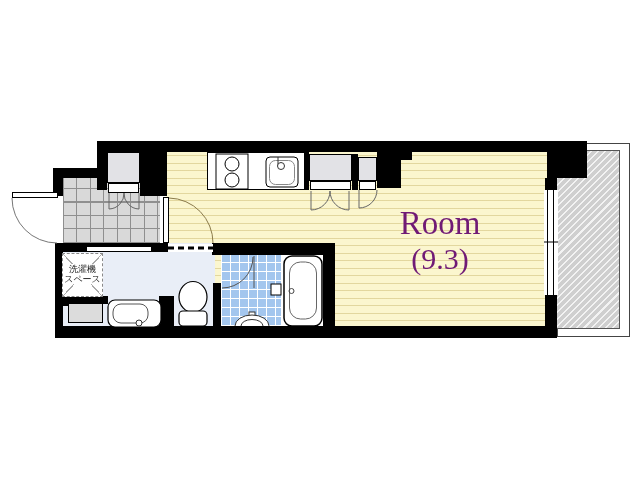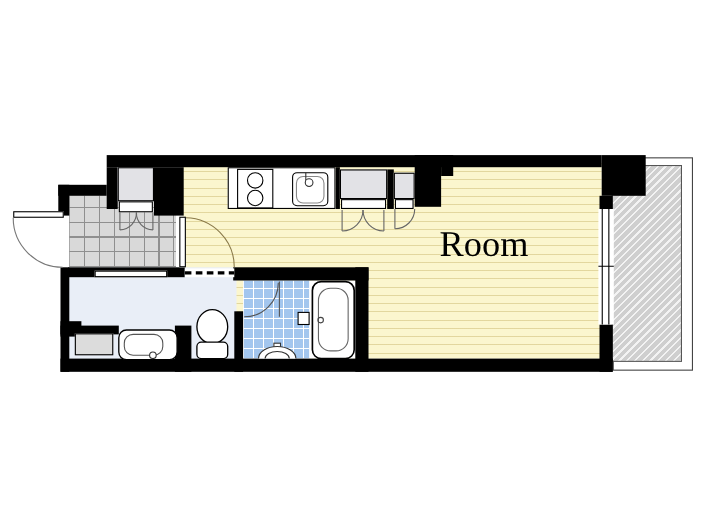--- a/index.html
+++ b/index.html
@@ -20,21 +20,21 @@
   .balcony-outer{background:#fff;border:1px solid #444;}
   .balcony-hatch{border:1px solid #555;
     background:repeating-linear-gradient(135deg,#cfcfcf 0 3.5px,#f3f3f3 3.5px 5px);}
   .dashedbox{background:#fff;border:1px dashed #888;
     background-image:
       linear-gradient(to top right, transparent calc(50% - .5px), #aaa calc(50% - .5px), #aaa calc(50% + .5px), transparent calc(50% + .5px)),
       linear-gradient(to bottom right, transparent calc(50% - .5px), #aaa calc(50% - .5px), #aaa calc(50% + .5px), transparent calc(50% + .5px));}
   .whitebox{background:#fff;border:1px solid #000;}
   .graybox{background:#e2e2e6;border:1px solid #000;}
   .cjk{font-size:9px;line-height:10px;color:#222;text-align:center;}
-  .roomtext{font-family:"Liberation Serif",serif;color:#000000;text-align:center;}
+  .roomtext{font-family:"Liberation Serif",serif;color:#701a75;text-align:center;}
   svg{position:absolute;left:0;top:0;}
   .bgspan{background:#fff;padding:0 1px;}
 </style>
 </head>
 <body>
 
 <div id="canvas">
 
   <div class="abs floor-room" style="left:166px;top:148px;width:381px;height:178px;"></div>
   <div class="abs floor-entrance" style="left:63px;top:178px;width:97px;height:65px;"></div>
@@ -74,20 +74,26 @@
 
   <div class="abs whitebox" style="left:207px;top:152px;width:98px;height:38px;"></div>
 
   <div class="abs graybox" style="left:107px;top:152px;width:33px;height:31px;"></div>
   <div class="abs whitebox" style="left:108px;top:183px;width:31px;height:10px;"></div>
   <div class="abs graybox" style="left:309px;top:154px;width:43px;height:27px;"></div>
   <div class="abs whitebox" style="left:310px;top:181px;width:41px;height:9px;"></div>
   <div class="abs graybox" style="left:358px;top:157px;width:19px;height:24px;"></div>
   <div class="abs whitebox" style="left:359px;top:181px;width:17px;height:9px;"></div>
 
+  <div class="abs dashedbox cjk" style="left:62px;top:253px;width:41px;height:44px;">
+    <div class="abs" style="left:0;top:10px;width:100%;">
+      <span class="bgspan">洗濯機</span><br>
+      <span class="bgspan">スペース</span>
+    </div>
+  </div>
 
   <div class="abs" style="left:68px;top:303px;width:35px;height:20px;background:#dcdcdc;border:1px solid #000;"></div>
 
   <div class="abs whitebox" style="left:12px;top:192px;width:46px;height:6px;"></div>
   <div class="abs whitebox" style="left:163px;top:197px;width:6px;height:46px;"></div>
 
   <svg width="640" height="480" viewBox="0 0 640 480">
     <g>
       <path d="M12,198 A45,45 0 0 0 57,243" fill="none" stroke="#777" stroke-width="1"></path>
     </g>
@@ -147,14 +153,15 @@
       <rect x="108" y="300" width="53" height="27" rx="7" fill="#fff" stroke="#000" stroke-width="1.2"></rect>
       <rect x="113" y="304" width="35" height="19" rx="8" fill="none" stroke="#555"></rect>
       <circle cx="139" cy="323" r="3" fill="#fff" stroke="#333"></circle>
     </g>
     <g stroke="#000" fill="none">
       <path d="M547.5,190 V295 M553.5,190 V295 M544,242 H558"></path>
     </g>
   </svg>
 
   <div class="abs roomtext" style="left:375px;top:206px;width:130px;font-size:33px;line-height:34px;">Room</div>
+  <div class="abs roomtext" style="left:375px;top:243px;width:130px;font-size:30px;line-height:32px;">(9.3)</div>
 
 </div>
 
 </body></html>

